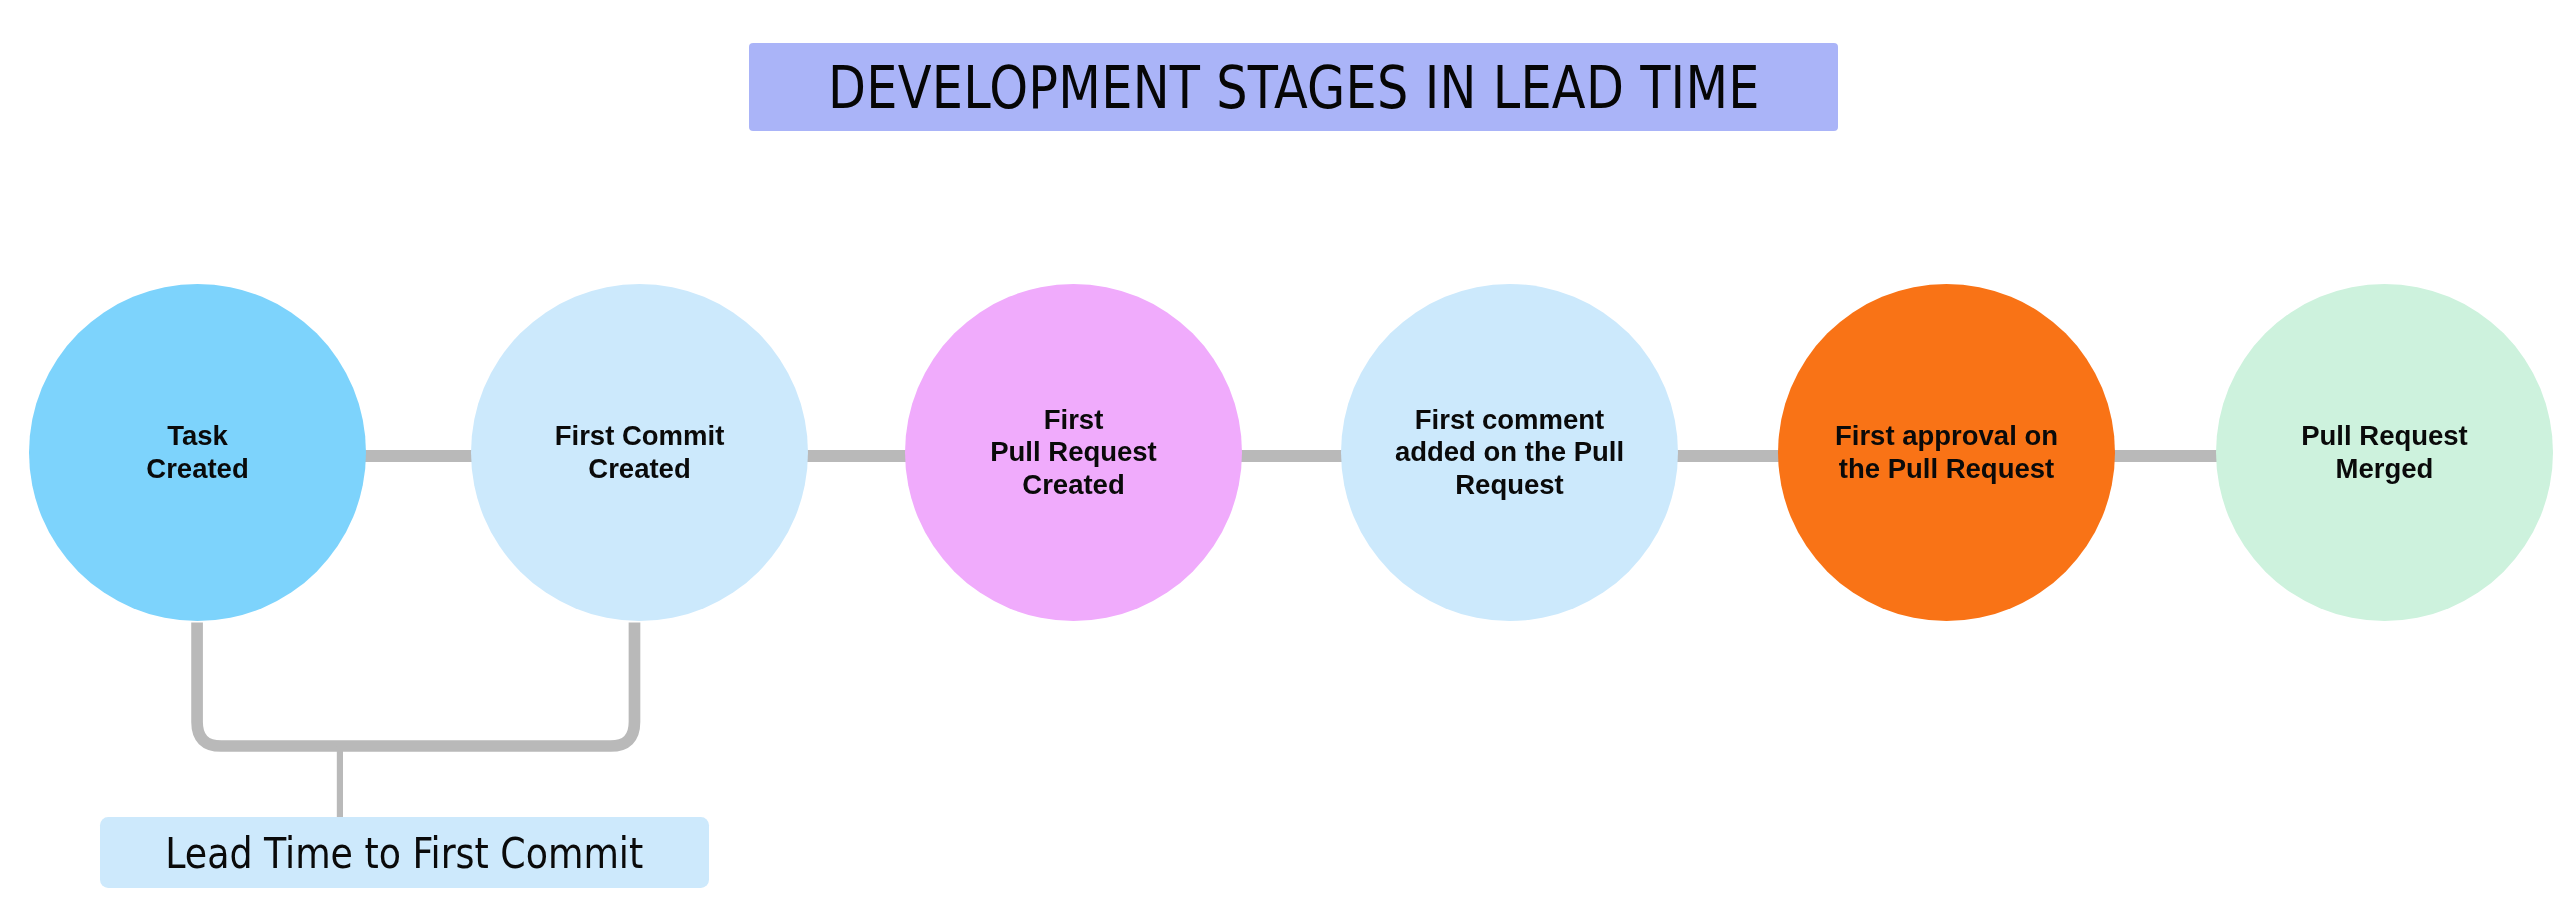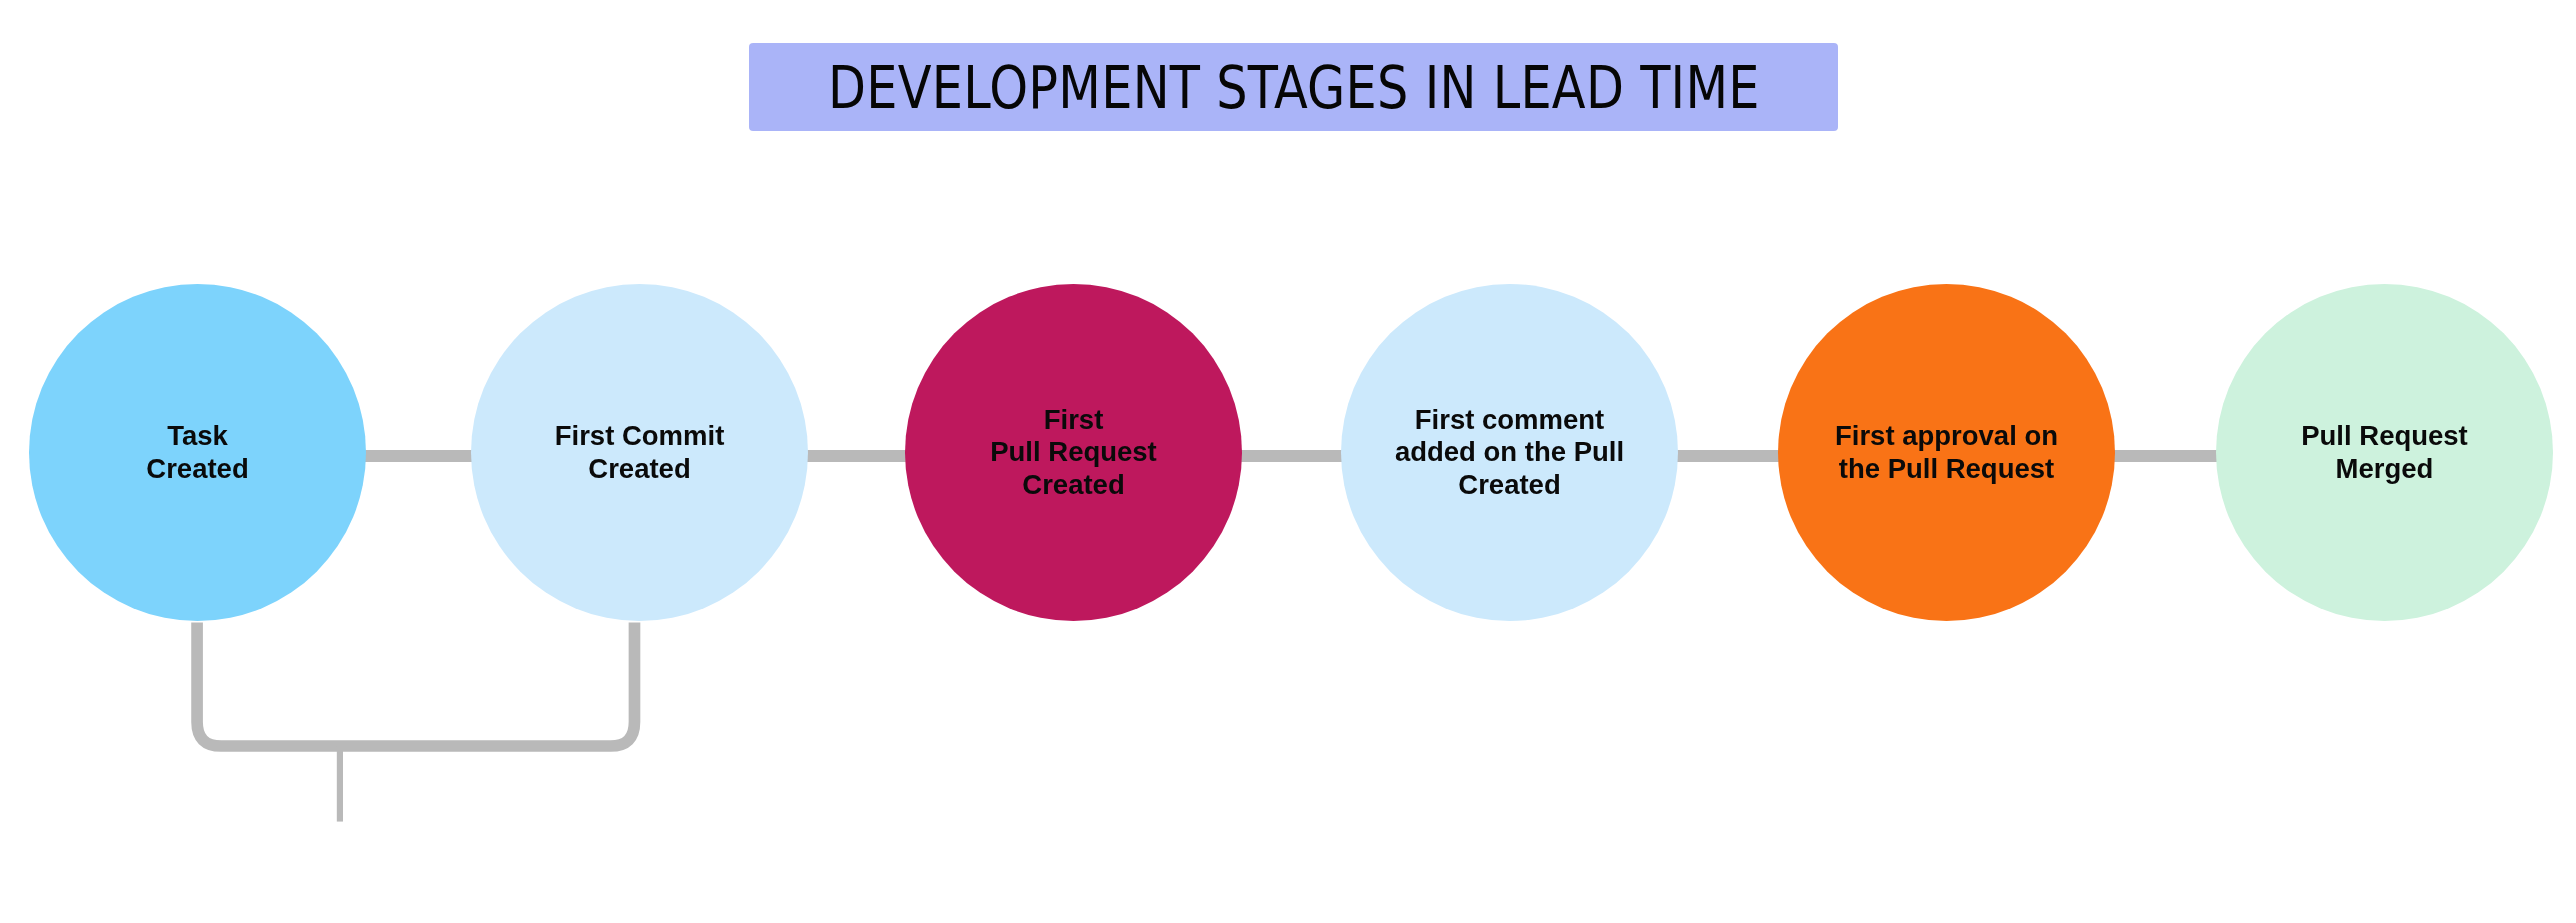--- a/index.html
+++ b/index.html
@@ -133,40 +133,43 @@
 
   <div id="stages-layer">
       <div class="stage-circle" style="left: 29px; background: #7dd3fc;">
         <div class="stage-label">Task
 Created</div>
       </div>
       <div class="stage-circle" style="left: 471px; background: rgb(204, 233, 252); justify-content: center;">
         <div class="stage-label">First Commit
 Created</div>
       </div>
-      <div class="stage-circle" style="left: 905px; background: #be185d;">
+      <div class="stage-circle" style="left: 905px; background: #f0abfc;">
         <div class="stage-label">First
 Pull Request
 Created</div>
       </div>
       <div class="stage-circle" style="left: 1341px; background: rgb(204, 233, 252);">
         <div class="stage-label wide">First comment
 added on the Pull
-Created</div>
+Request</div>
       </div>
       <div class="stage-circle" style="left: 1778px; background: #f97316;">
         <div class="stage-label wide">First approval on
 the Pull Request</div>
       </div>
       <div class="stage-circle" style="left: 2216px; background: rgb(205, 242, 221);">
         <div class="stage-label">Pull Request
 Merged</div>
       </div>
     </div>
 
   <svg class="bracket" viewBox="0 0 1200 340" width="824" height="234" xmlns="http://www.w3.org/2000/svg">
     <path d="M 287 25 L 287 170 Q 287 205 322 205 L 889 205 Q 924 205 924 170 L 924 25" fill="none" stroke="#b9b9b9" stroke-width="17" stroke-linecap="butt"></path>
     <path d="M 495 205 L 495 315" fill="none" stroke="#b9b9b9" stroke-width="9" stroke-linecap="butt"></path>
   </svg>
 
+  <div class="lead-label-box">
+    <span class="lead-label-text">Lead Time to First Commit</span>
+  </div>
 
 </div>
 
 
 </body></html>

